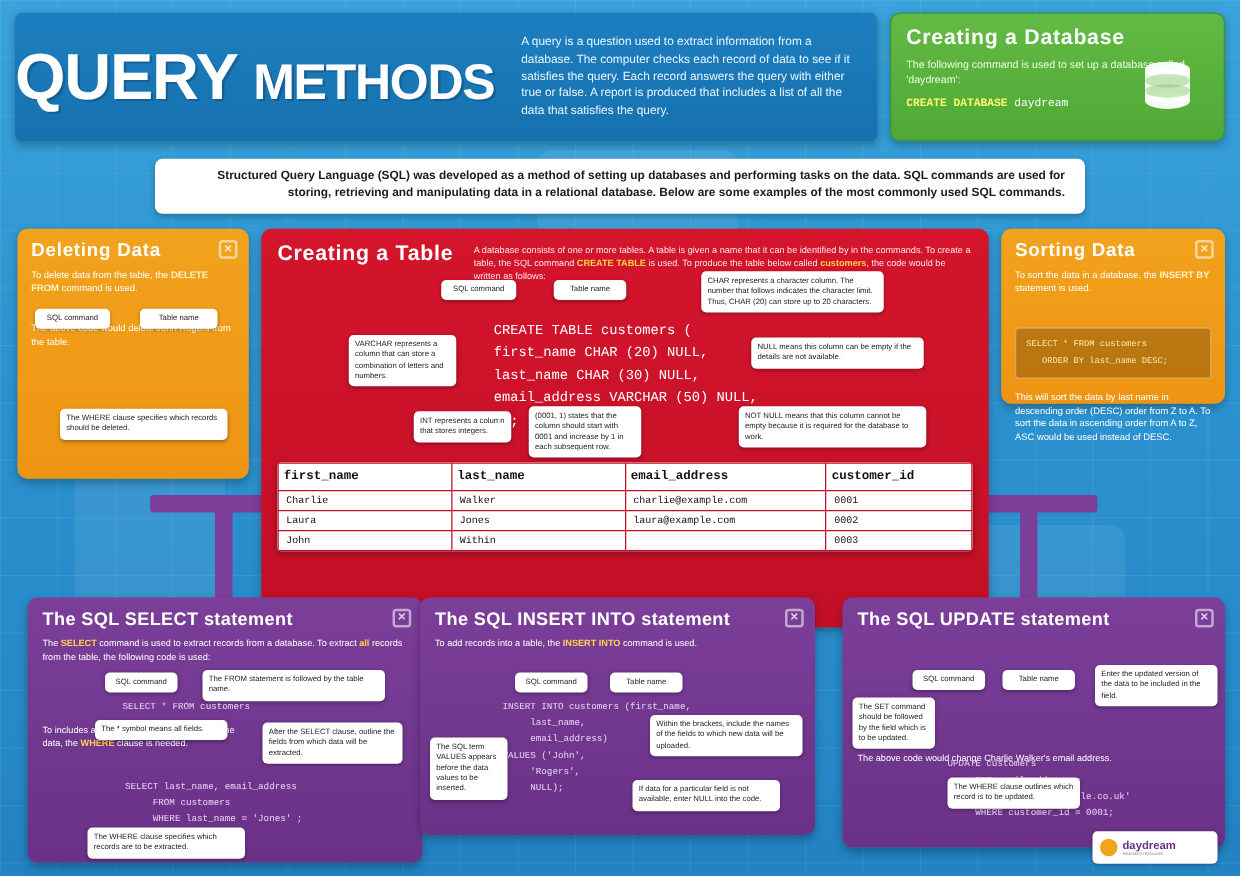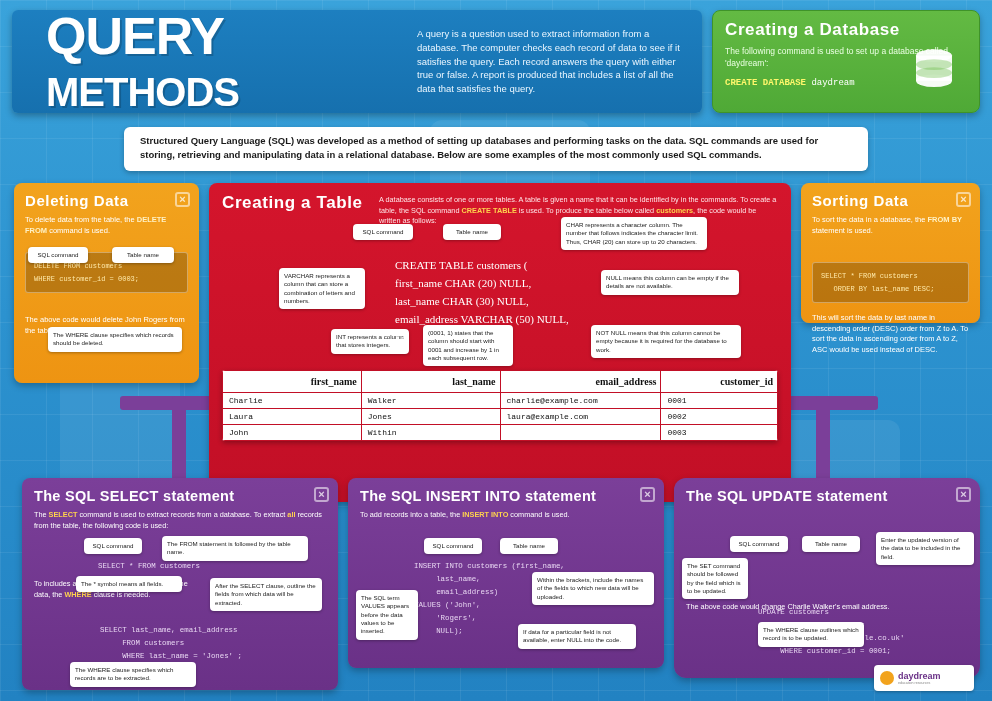--- a/index.html
+++ b/index.html
@@ -64,21 +64,21 @@
     border-radius:6px;
     box-shadow: 0 3px 7px rgba(0,0,0,.3);
     position:absolute;
     display:flex; align-items:center;
   }
   #header .title {
     color:#fff;
     font-size:52px;
     font-weight:bold;
     letter-spacing:-1px;
-    padding-left:34px;
+    padding-left:0;
     line-height:1;
     text-shadow: 2px 2px 0 rgba(0,0,0,.18);
     width:405px;
     font-family:"Liberation Sans", sans-serif;
     font-stretch: condensed;
   }
   #header .title span.small { font-size:40px; }
   #header .blurb {
     font-size:9.5px; line-height:1.45; color:#eaf6ff;
     padding-right:16px; width:280px;
@@ -102,21 +102,21 @@
   #createdb .dbicon {
     position:absolute; right:18px; top:32px; width:54px; height:54px;
   }
 
   
   #intro {
     left:124px; top:127px; width:744px; height:44px;
     background:#fff; border-radius:6px;
     box-shadow:0 2px 5px rgba(0,0,0,.25);
     color:#1a1a1a; font-size:9.5px; line-height:1.45;
-    padding:7px 16px; text-align:left; font-weight:bold;
+    padding:7px 16px; text-align:right; font-weight:bold;
     position:absolute;
   }
 
   
   #deleting {
     left:14px; top:183px; width:185px; height:200px;
     background: linear-gradient(180deg,#f2a31d 0%,#ee9412 100%);
   }
   #deleting h2 { font-size:15px; padding:9px 0 0 11px; }
   #deleting .body { padding:6px 11px 0 11px; font-size:7.5px; line-height:1.4; }
@@ -148,21 +148,21 @@
     background: linear-gradient(180deg,#d4152c 0%,#c20f26 100%);
   }
   #createtable h2 { font-size:17px; padding:10px 0 0 13px; }
   #createtable .intro {
     position:absolute; left:170px; top:12px; width:400px;
     font-size:7.3px; line-height:1.45; color:#ffe4e7;
   }
   #createtable .intro b { color:#ffd34d; }
   #createtable .code {
     position:absolute; left:186px; top:73px;
-    font-family:Liberation Serif, serif;
+    font-family:Liberation Mono, monospace;
     font-size:11px; line-height:1.65; color:#fff;
   }
   #createtable .footnote {
     position:absolute; left:14px; top:193px; width:560px;
     font-size:7.3px; color:#ffe4e7;
   }
 
   
   .callout {
     position:absolute;
@@ -177,23 +177,23 @@
 
   
   #resulttable {
     position:absolute; left:222px; top:370px; width:556px;
     background:#fff; border-radius:3px;
     box-shadow:0 2px 5px rgba(0,0,0,.3);
     overflow:hidden;
   }
   #resulttable table { border-collapse:collapse; width:100%; }
   #resulttable th {
-    font-family:Liberation Serif, serif;
+    font-family:Liberation Mono, monospace;
     font-size:10px; font-weight:bold; padding:5px 4px;
-    border:1px solid #c20f26; color:#111; text-align:right;
+    border:1px solid #c20f26; color:#111; text-align:left;
   }
   #resulttable td {
     font-family:"Liberation Mono", monospace;
     font-size:8px; padding:3px 6px;
     border:1px solid #c20f26; color:#111;
   }
 
   
   .purple {
     background: linear-gradient(180deg,#7b3f99 0%,#6a3187 100%);
@@ -202,22 +202,22 @@
   .purple .body { padding:6px 12px 0 12px; font-size:7.3px; line-height:1.45; }
   .purple .body b { color:#ffd34d; }
   .pcode {
     position:absolute;
     font-family:"Liberation Mono", monospace;
     font-size:7.4px; line-height:1.75;
     color:#e8d6f2;
   }
 
   #select { left:22px;  top:478px; width:316px; height:212px; }
-  #insert { left:348px; top:478px; width:316px; height:190px; }
-  #update { left:674px; top:478px; width:306px; height:200px;border-radius:12px; }
+  #insert { left:336px; top:478px; width:316px; height:190px; }
+  #update { left:674px; top:478px; width:306px; height:200px; }
 
   
   .connector { position:absolute; background:#7b3f99; }
 
   
   #logo {
     position:absolute; right:18px; bottom:10px;
     width:100px; height:26px;
     background:#fff; border-radius:4px;
     display:flex; align-items:center; gap:4px;
@@ -270,31 +270,29 @@
 <div id="intro">Structured Query Language (SQL) was developed as a method of setting up databases and performing tasks on the data. SQL commands are used for storing, retrieving and manipulating data in a relational database. Below are some examples of the most commonly used SQL commands.</div>
 
 <div id="deleting" class="panel">
   <h2>Deleting Data</h2>
   <div class="close">×</div>
   <div class="body">
     <span>To delete data from the table, the </span><b>DELETE FROM</b><span> command is used.</span>
   </div>
   <div class="callout" style="left:14px;top:64px;width:60px;text-align:center;">SQL command</div>
   <div class="callout" style="left:98px;top:64px;width:62px;text-align:center;">Table name</div>
-  <div class="codebox" style="margin:16px 11px 0 11px;white-space:pre;">DELETE FROM customers
-WHERE customer_id = 0003;</div>
   <div class="callout" style="left:34px;top:144px;width:134px;">The WHERE clause specifies which records should be deleted.</div>
   <div class="body" style="padding-top:22px;">The above code would delete John Rogers from the table.</div>
 </div>
 
 <div id="sorting" class="panel">
   <h2>Sorting Data</h2>
   <div class="close">×</div>
   <div class="body">
-    <span>To sort the data in a database, the </span><b>FROM BY</b><span> statement is used.</span>
+    <span>To sort the data in a database, the </span><b>INSERT BY</b><span> statement is used.</span>
   </div>
   <div class="codebox" style="margin:26px 11px 0 11px;white-space:pre;">SELECT * FROM customers
    ORDER BY last_name DESC;</div>
   <div class="body" style="padding-top:10px;">This will sort the data by last name in descending order (DESC) order from Z to A. To sort the data in ascending order from A to Z, ASC would be used instead of DESC.</div>
 </div>
 
 <div id="createtable" class="panel">
   <h2>Creating a Table</h2>
   <div class="intro">
     <span>A database consists of one or more tables. A table is given a name that it can be identified by in the commands. To create a table, the SQL command </span><b>CREATE TABLE</b><span> is used. To produce the table below called </span><b>customers</b><span>, the code would be written as follows:</span>

